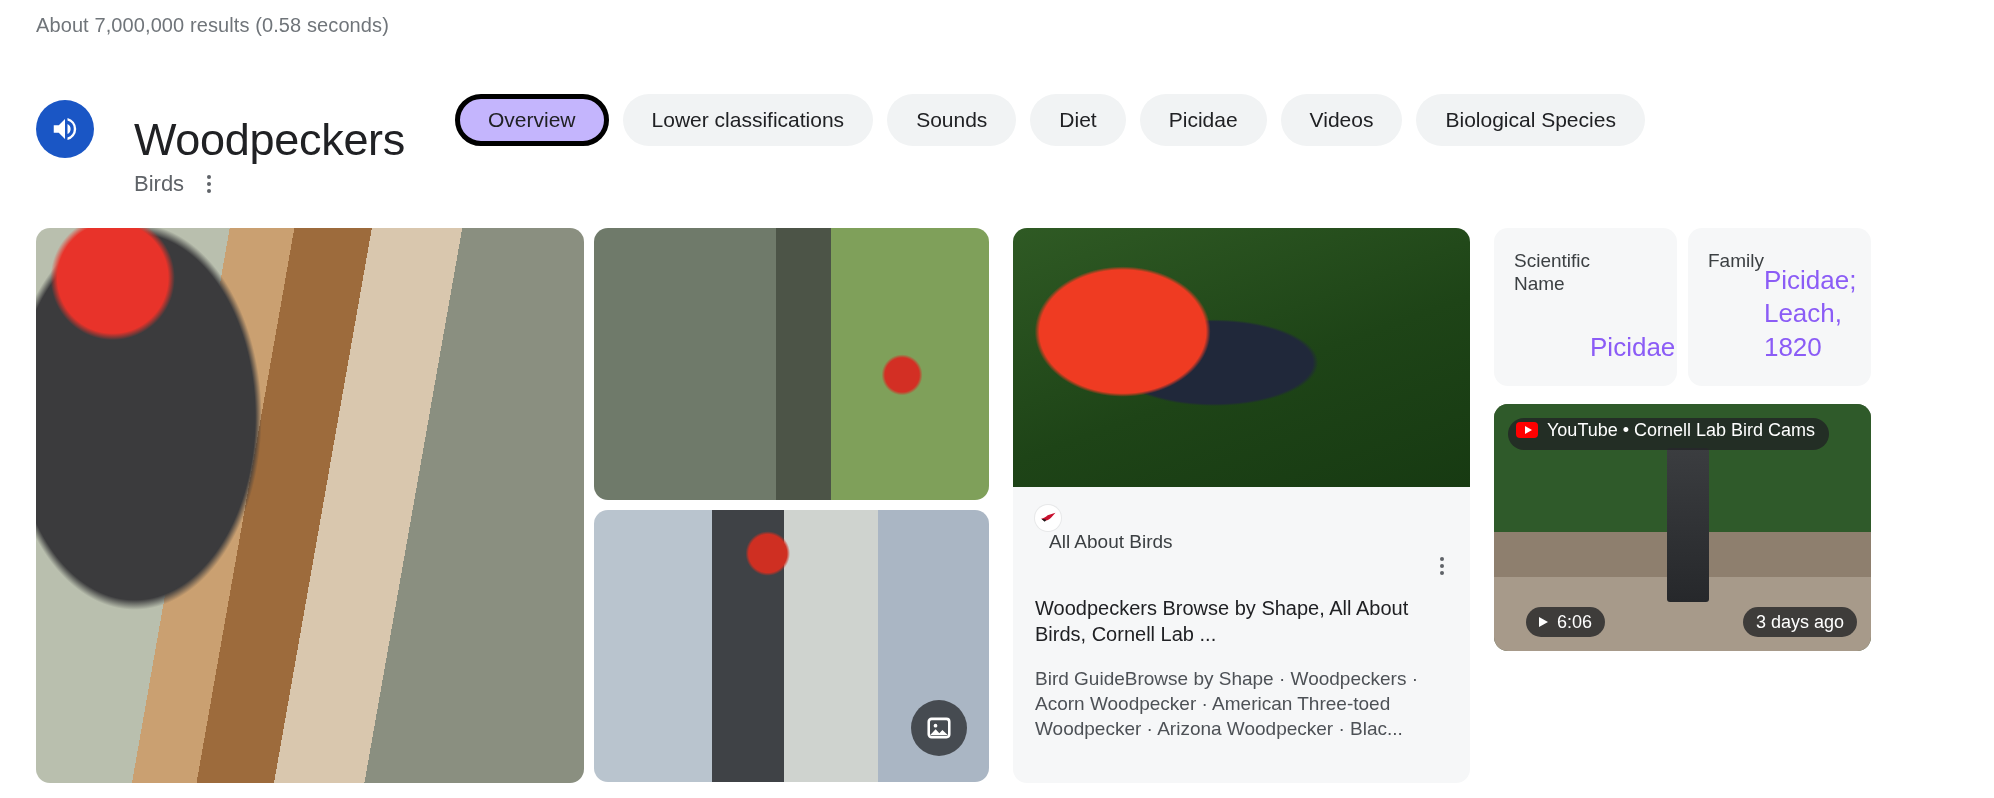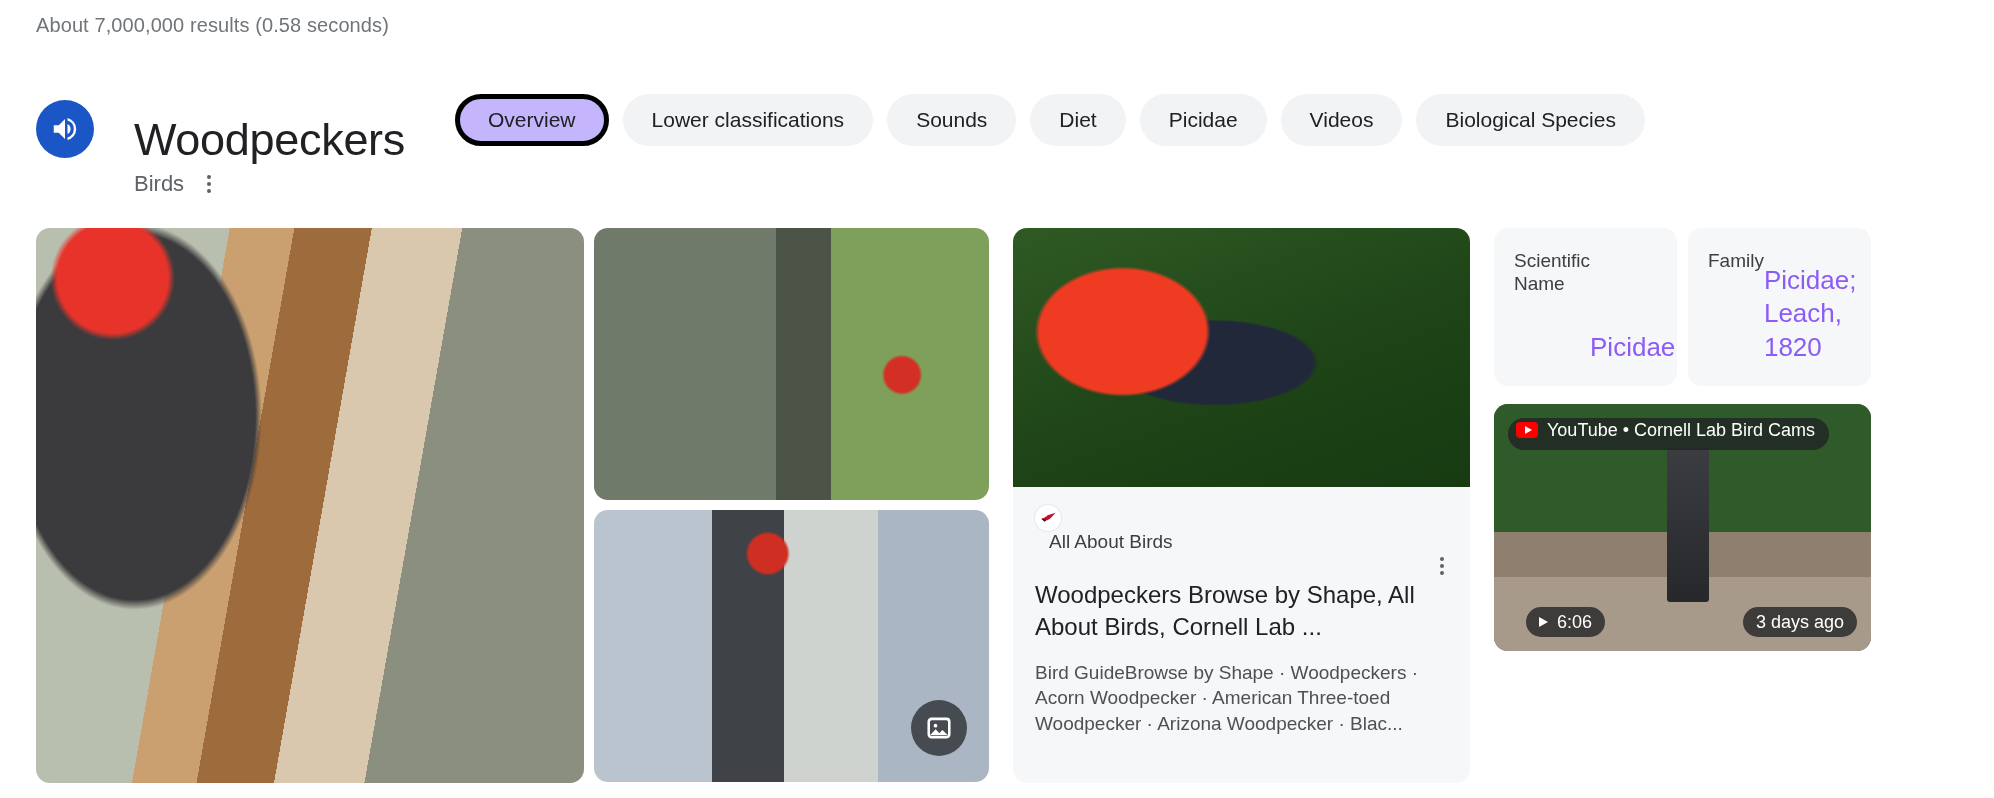--- a/index.html
+++ b/index.html
@@ -70,21 +70,21 @@
   .favicon {
     width: 26px; height: 26px; border-radius: 50%; background: #fff;
     display: flex; align-items: center; justify-content: center; flex: none;
     box-shadow: 0 0 0 1px rgba(0,0,0,.06);
   }
   .favicon svg { width: 18px; height: 18px; }
   .src-name { margin-left: 14px; font-size: 19px; color: #3c4043; }
   .src-dots { margin-left: auto; display: flex; flex-direction: column; gap: 3px; padding: 4px; cursor: pointer; }
   .src-dots i { width: 4px; height: 4px; border-radius: 50%; background: #5f6368; display: block; }
   .result-title {
-    margin-top: 0; font-size: 24px; line-height: 1.32; color: #202124;
+    margin-top: 16px; font-size: 20px; line-height: 1.32; color: #202124;
     display: -webkit-box; -webkit-line-clamp: 2; -webkit-box-orient: vertical; overflow: hidden;
   }
   .result-snippet {
     margin-top: 18px; font-size: 19px; line-height: 1.32; color: #4d5156;
     display: -webkit-box; -webkit-line-clamp: 3; -webkit-box-orient: vertical; overflow: hidden;
   }
 
   
   .facts { position: absolute; left: 1494px; top: 228px; display: flex; gap: 11px; }
   .fact-card {

